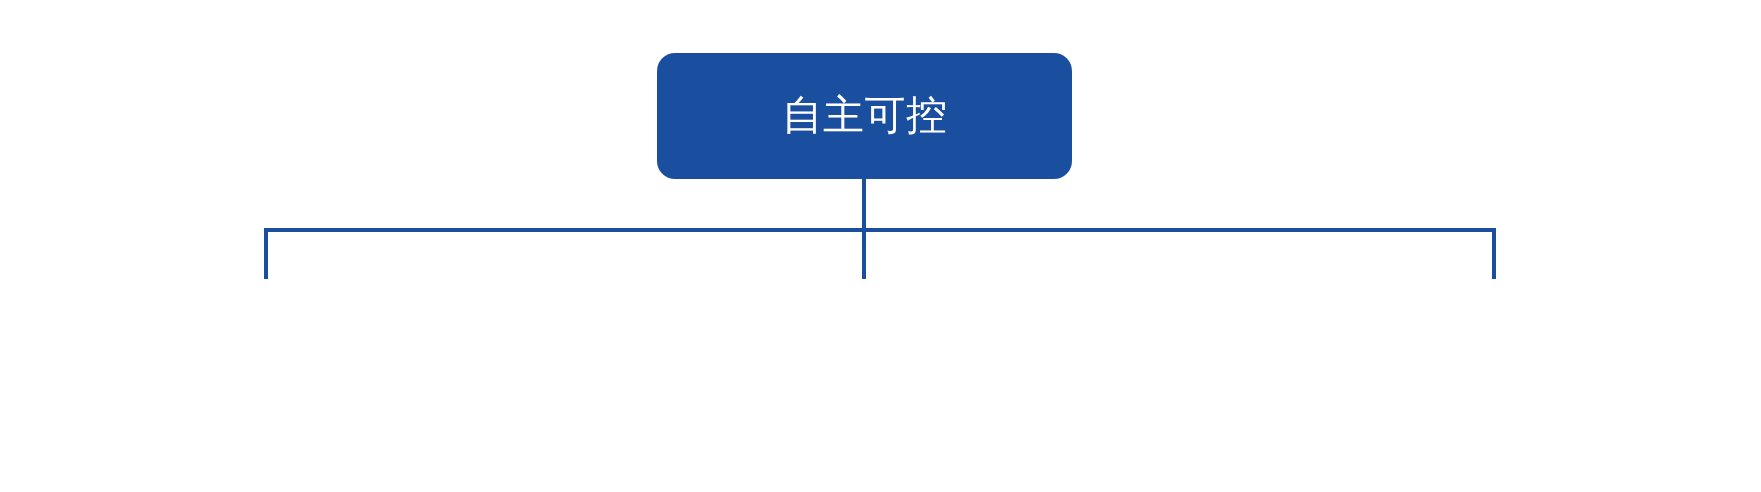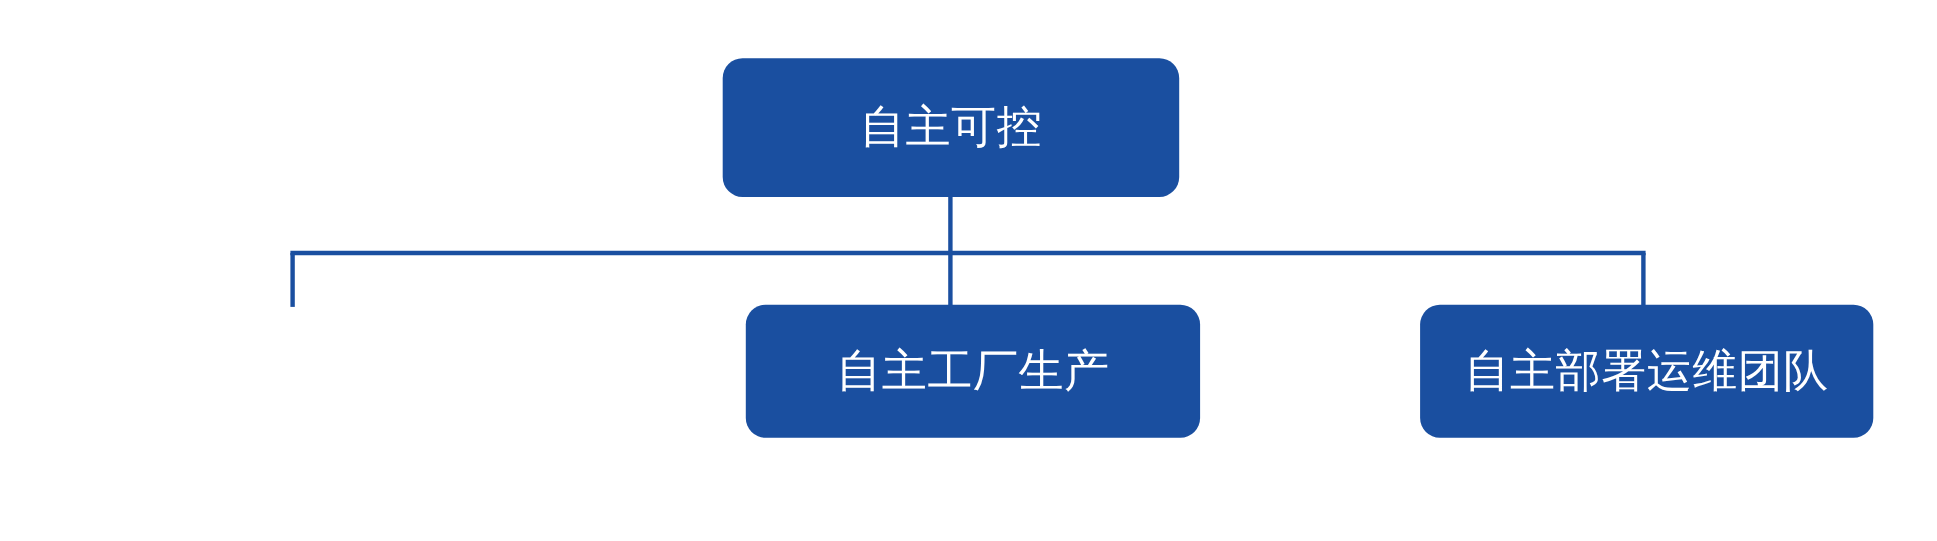--- a/index.html
+++ b/index.html
@@ -93,21 +93,15 @@
     <line x1="864" y1="230" x2="864" y2="279" stroke="#1A4FA0" stroke-width="4"></line>
 
     <line x1="1494" y1="230" x2="1494" y2="279" stroke="#1A4FA0" stroke-width="4"></line>
   </svg>
 
   <div id="node-root" class="node-box">
     <span class="node-label">自主可控</span>
   </div>
 
 
-  <div id="node-child-1" class="node-box">
-    <span class="node-label">自主工厂生产</span>
-  </div>
 
-  <div id="node-child-2" class="node-box">
-    <span class="node-label">自主部署运维团队</span>
-  </div>
 
 </div>
 
 </body></html>

